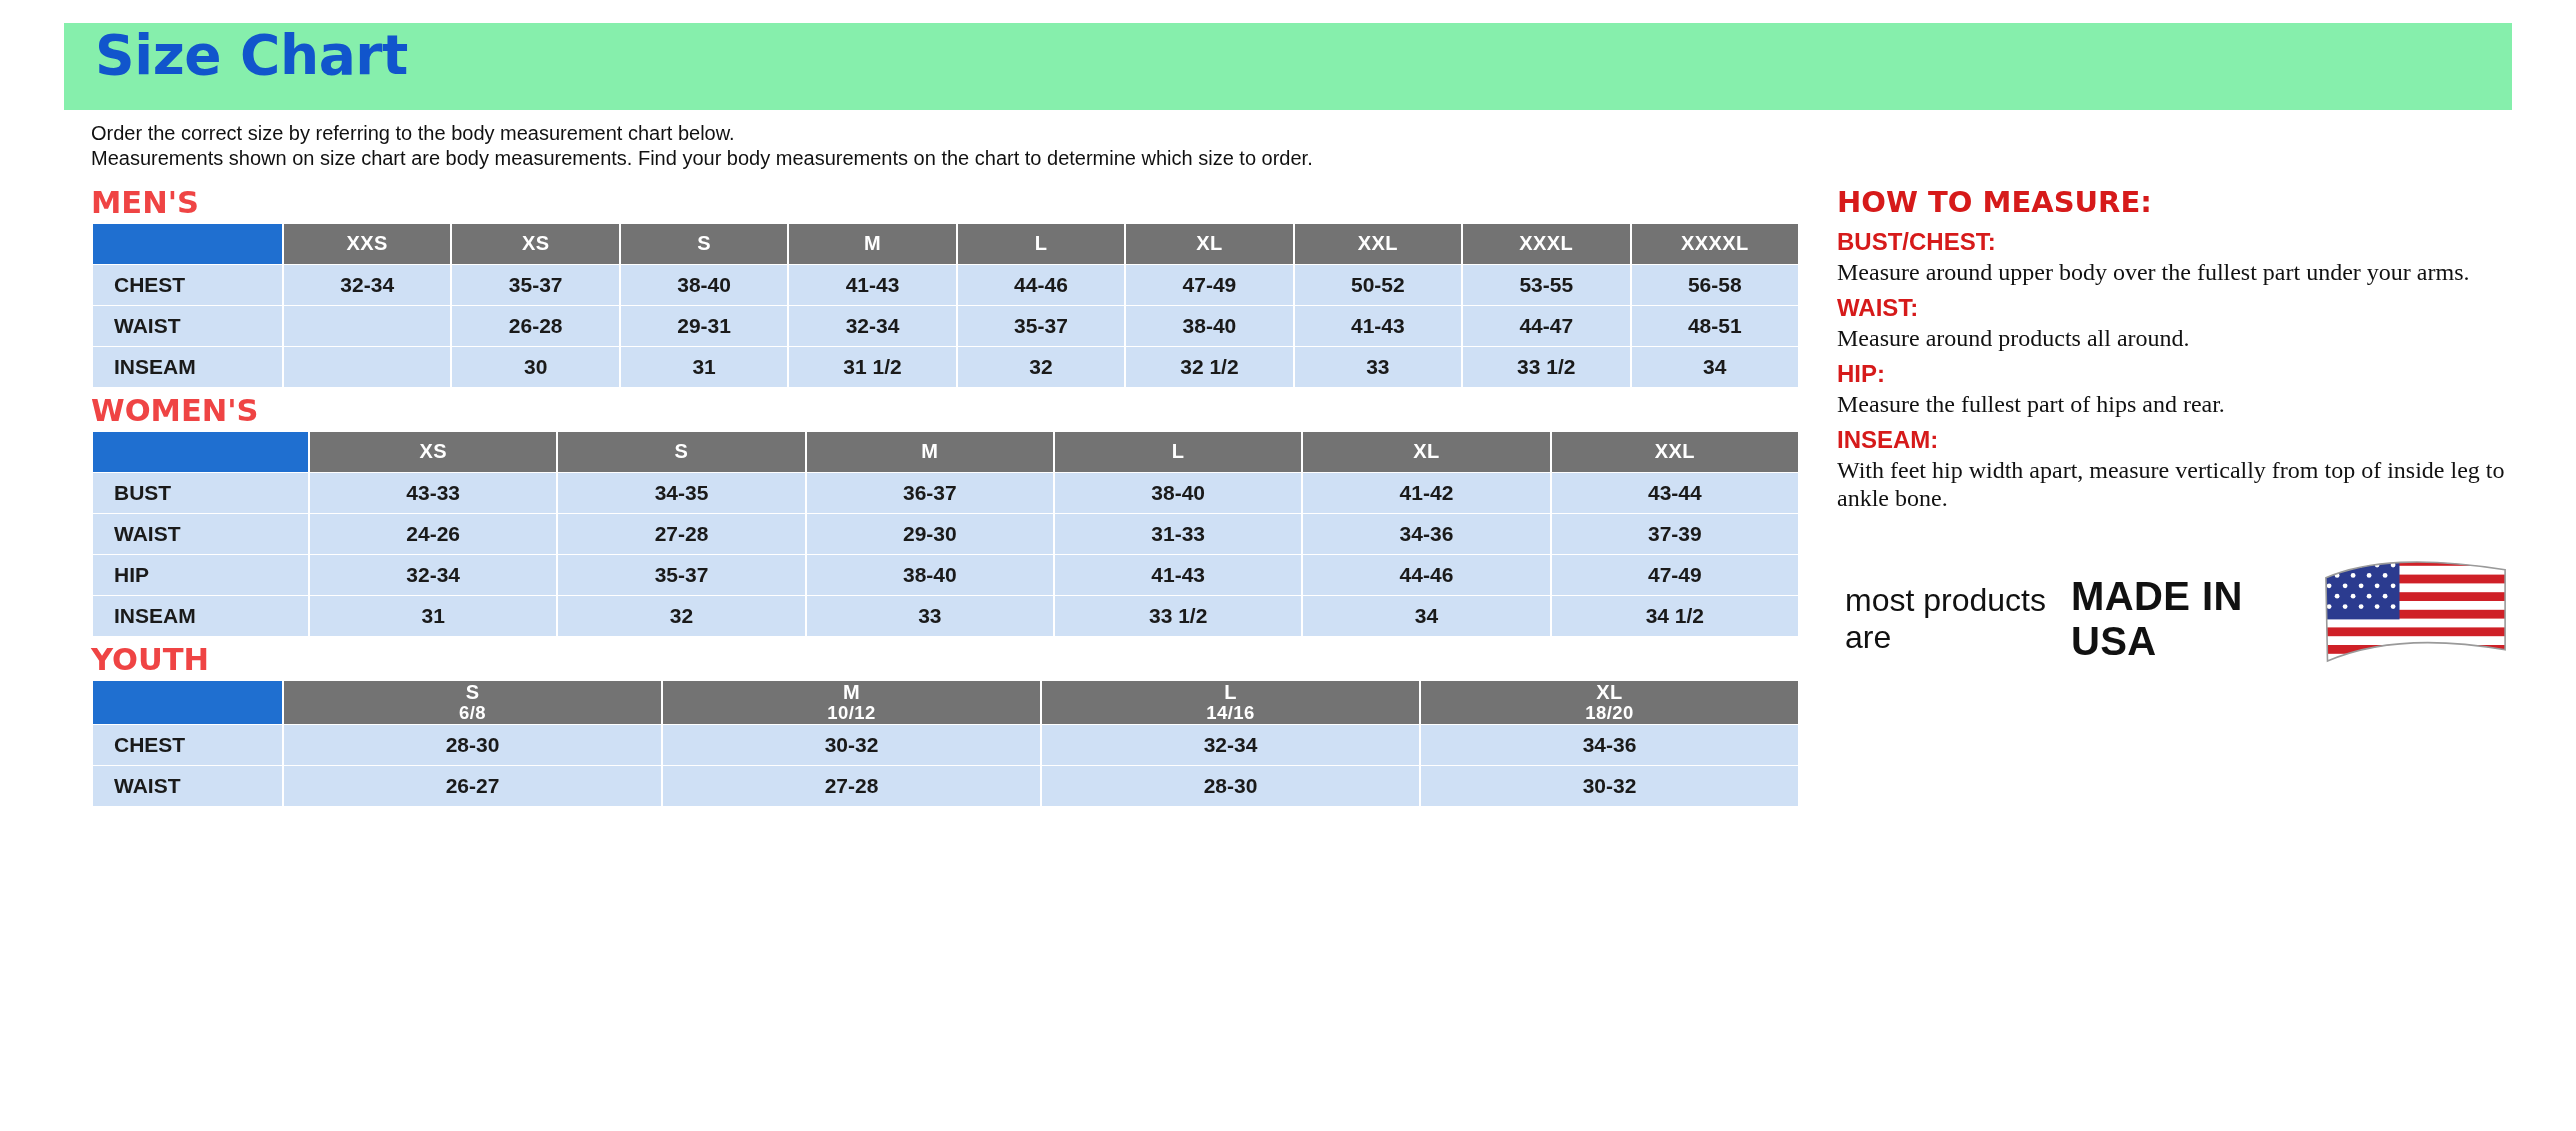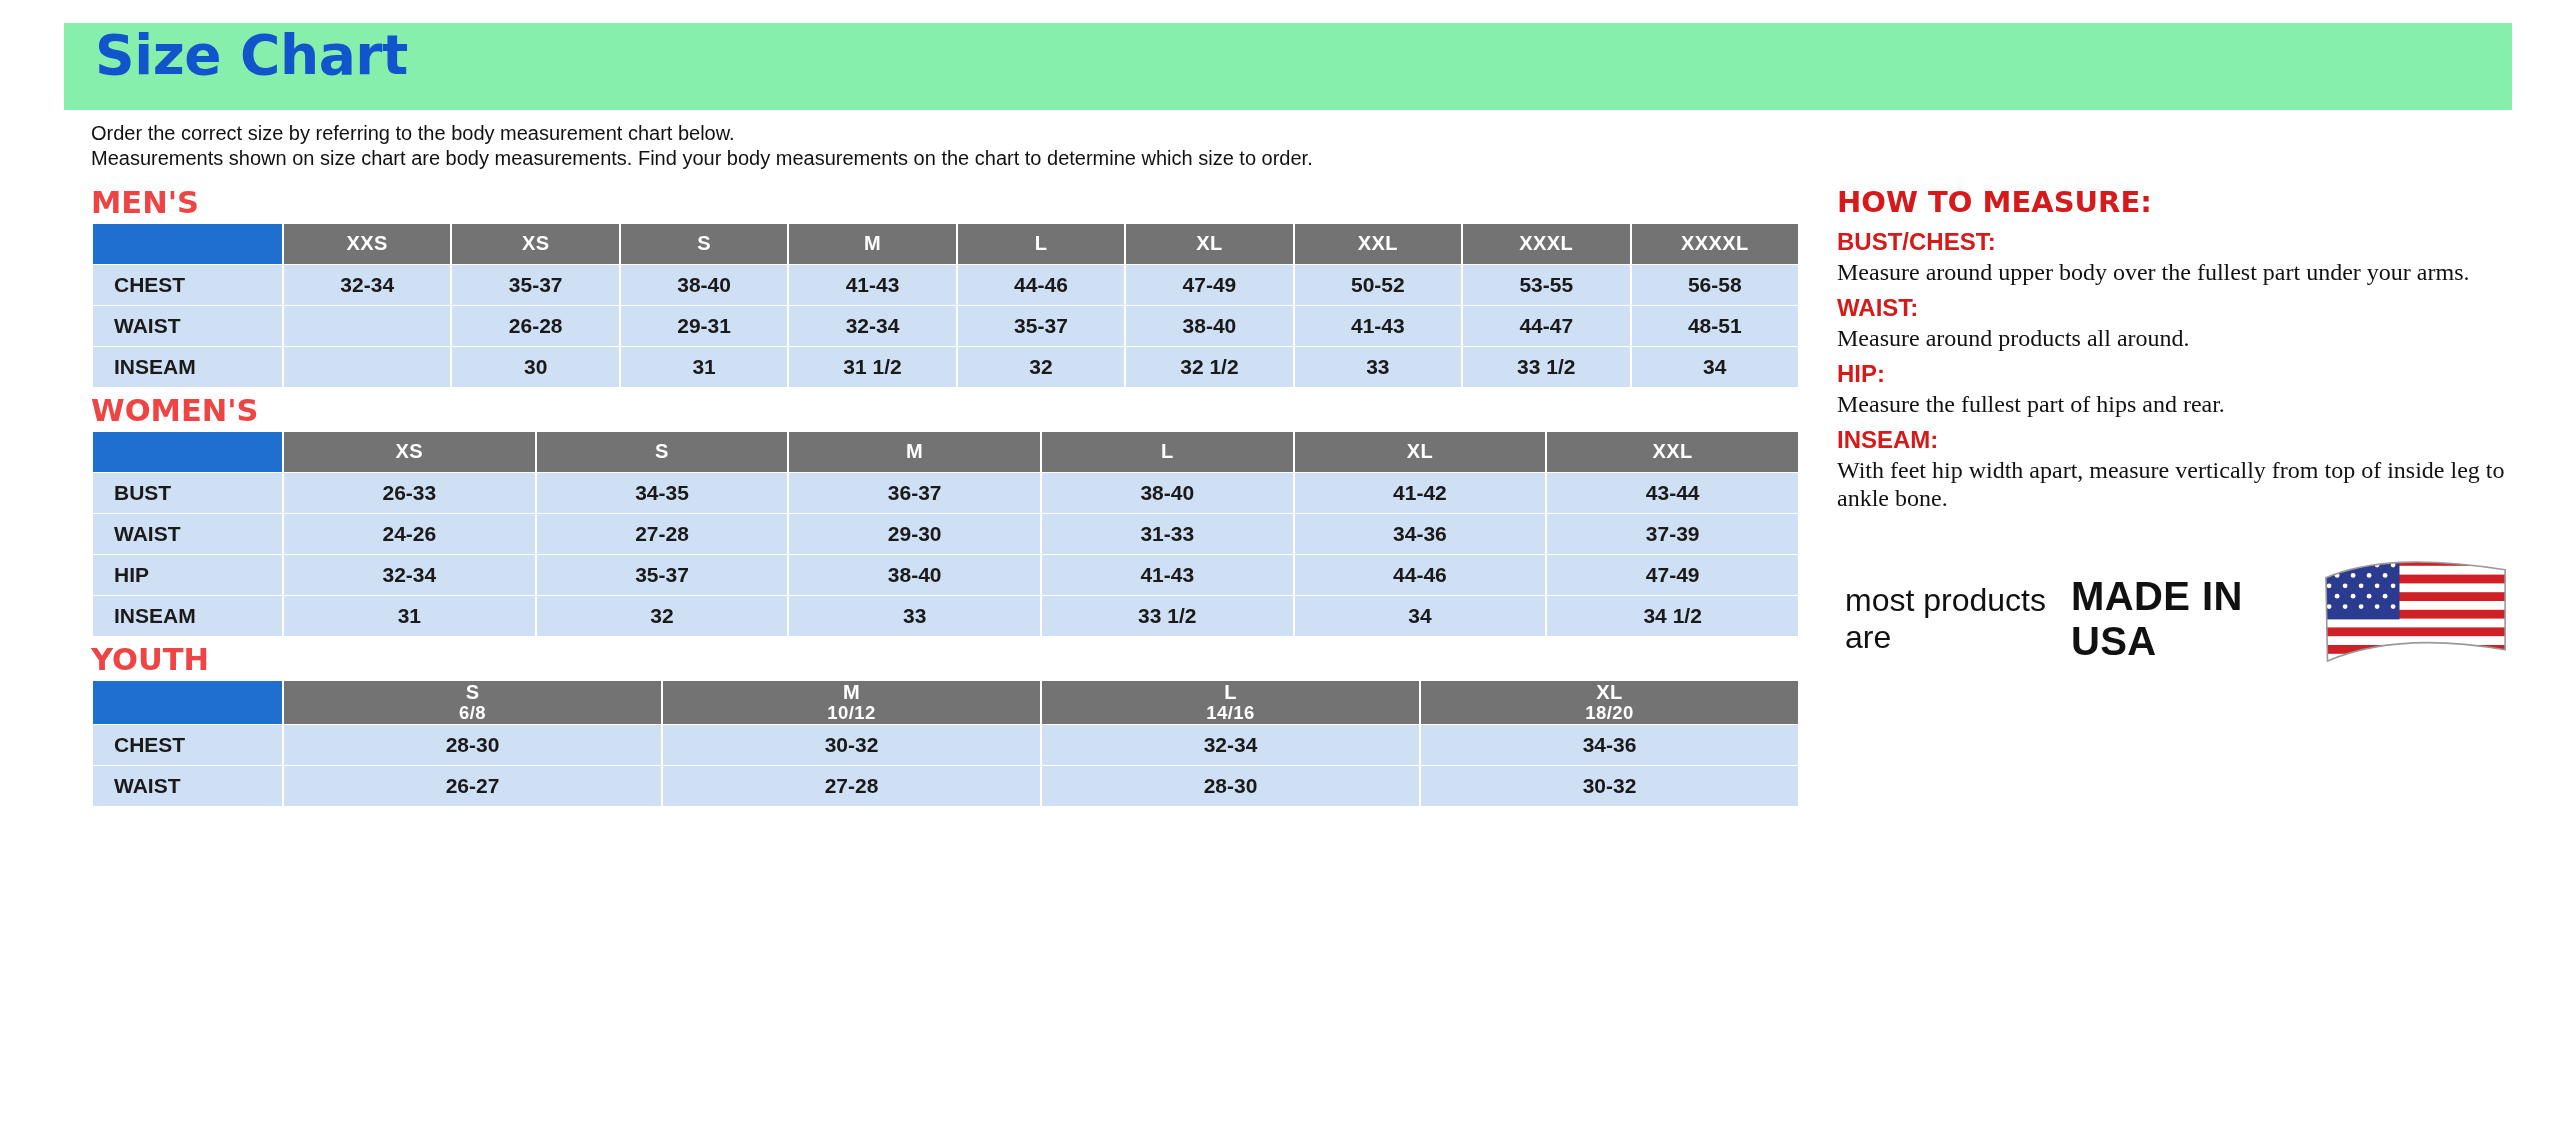--- a/index.html
+++ b/index.html
@@ -106,21 +106,21 @@
   table.size-table td.rowhead {
     background: #cfe0f5;
     text-align: left;
     padding-left: 21px;
     font-size: 21px;
     font-weight: bold;
   }
   td.empty-cell { background: #ffffff; }
 
   .men-table th:first-child, .men-table td:first-child { width: 189px; }
-  .women-table th:first-child, .women-table td:first-child { width: 189px; }
+  .women-table th:first-child, .women-table td:first-child { width: 215px; }
   .youth-table { width: 931px; }
   .youth-table th:first-child, .youth-table td:first-child { width: 189px; }
 
   .youth-table th {
     height: 61px;
     line-height: 1.12;
   }
   .youth-table th .sz { display: block; font-size: 20px; }
   .youth-table th .ages { display: block; font-size: 18.5px; font-weight: bold; }
   .youth-table td { height: 43px; }
@@ -256,21 +256,21 @@
             <th>S</th>
             <th>M</th>
             <th>L</th>
             <th>XL</th>
             <th>XXL</th>
           </tr>
         </thead>
         <tbody>
           <tr>
             <td class="rowhead">BUST</td>
-            <td>26-33</td>
+            <td>43-33</td>
             <td>34-35</td>
             <td>36-37</td>
             <td>38-40</td>
             <td>41-42</td>
             <td>43-44</td>
           </tr>
           <tr>
             <td class="rowhead">WAIST</td>
             <td>24-26</td>
             <td>27-28</td>

